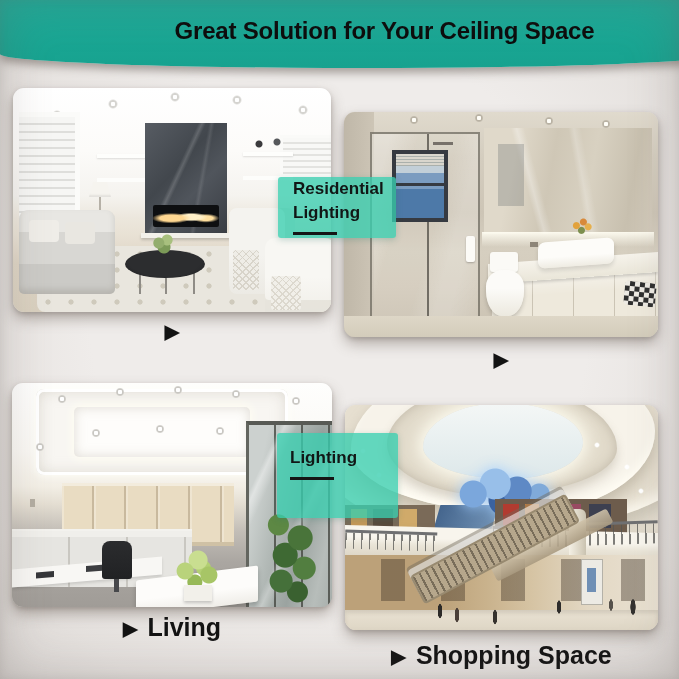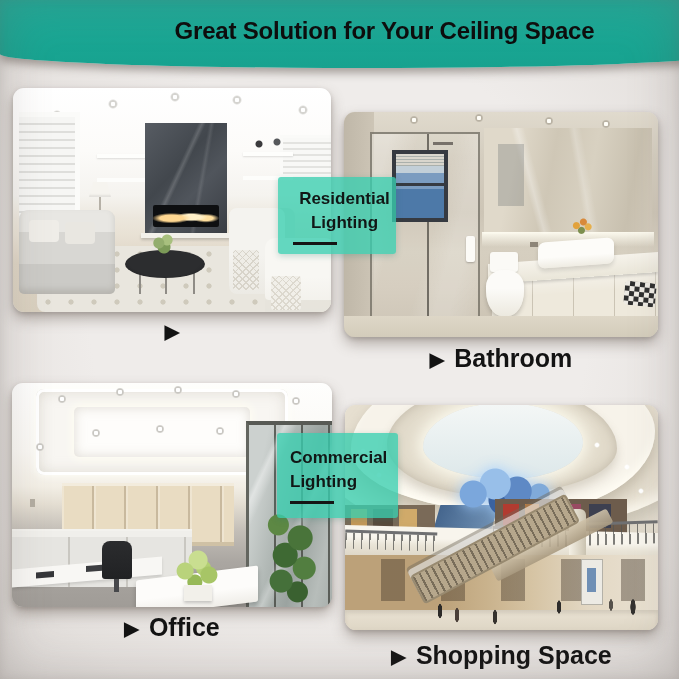--- a/index.html
+++ b/index.html
@@ -38,21 +38,21 @@
   .cap-living{left:13px;top:314px;width:318px;}
   .cap-bath{left:344px;top:342px;width:314px;}
   .cap-office{left:12px;top:611px;width:320px;}
   .cap-mall{left:345px;top:639px;width:313px;}
 
   
   .badge{position:absolute;z-index:10;background:rgba(56,206,176,0.78);color:#10201c;
     border-radius:3px;box-sizing:border-box;box-shadow:0 2px 6px rgba(40,120,105,0.25);}
   .badge .bl{font-size:17px;font-weight:bold;line-height:24px;color:#111716;}
   .badge .underline{width:44px;height:3px;background:#151515;margin-top:7px;}
-  .badge-res{left:278px;top:177px;width:118px;height:77px;padding:10px 0 0 15px;text-align:center;}
+  .badge-res{left:278px;top:177px;width:118px;height:61px;padding:0 0 0 15px;}
   .badge-com{left:277px;top:433px;width:121px;height:85px;padding:13px 0 0 13px;}
 
   
   .lr-lights{left:0;top:0;width:100%;height:40px;background-image:
     radial-gradient(circle at 100px 16px,#ffffff 0px,#ffffff 2px,#d5d4d0 2.5px,#d5d4d0 3.5px,rgba(0,0,0,0) 5px),
     radial-gradient(circle at 162px 9px,#ffffff 0px,#ffffff 2px,#d5d4d0 2.5px,#d5d4d0 3.5px,rgba(0,0,0,0) 5px),
     radial-gradient(circle at 224px 12px,#ffffff 0px,#ffffff 2px,#d5d4d0 2.5px,#d5d4d0 3.5px,rgba(0,0,0,0) 5px),
     radial-gradient(circle at 290px 22px,#ffffff 0px,#ffffff 2px,#d5d4d0 2.5px,#d5d4d0 3.5px,rgba(0,0,0,0) 5px),
     radial-gradient(circle at 44px 27px,#ffffff 0px,#ffffff 2px,#d5d4d0 2.5px,#d5d4d0 3.5px,rgba(0,0,0,0) 5px);}
   .lr-window{left:6px;top:24px;width:56px;height:140px;border:5px solid #fbfbf9;border-left:0;
@@ -372,35 +372,33 @@
     <div class="a ml-esc"></div>
     <div class="a ml-poster"></div>
     <div class="a ml-people"></div>
   </section>
 
   <div class="caption cap-living">
     <span class="tri">▶</span>
   </div>
   <div class="caption cap-bath">
     <span class="tri">▶</span>
-    <span>Bathroom</span>
   </div>
   <div class="caption cap-office">
     <span class="tri">▶</span>
-    <span>Office</span>
+    <span>Living</span>
   </div>
   <div class="caption cap-mall">
     <span class="tri">▶</span>
     <span>Shopping Space</span>
   </div>
 
   <div class="badge badge-res">
     <div class="bl">Residential</div>
     <div class="bl">Lighting</div>
     <div class="underline"></div>
   </div>
   <div class="badge badge-com">
-    <div class="bl">Commercial</div>
     <div class="bl">Lighting</div>
     <div class="underline"></div>
   </div>
 
 </div>
 
 </body></html>

